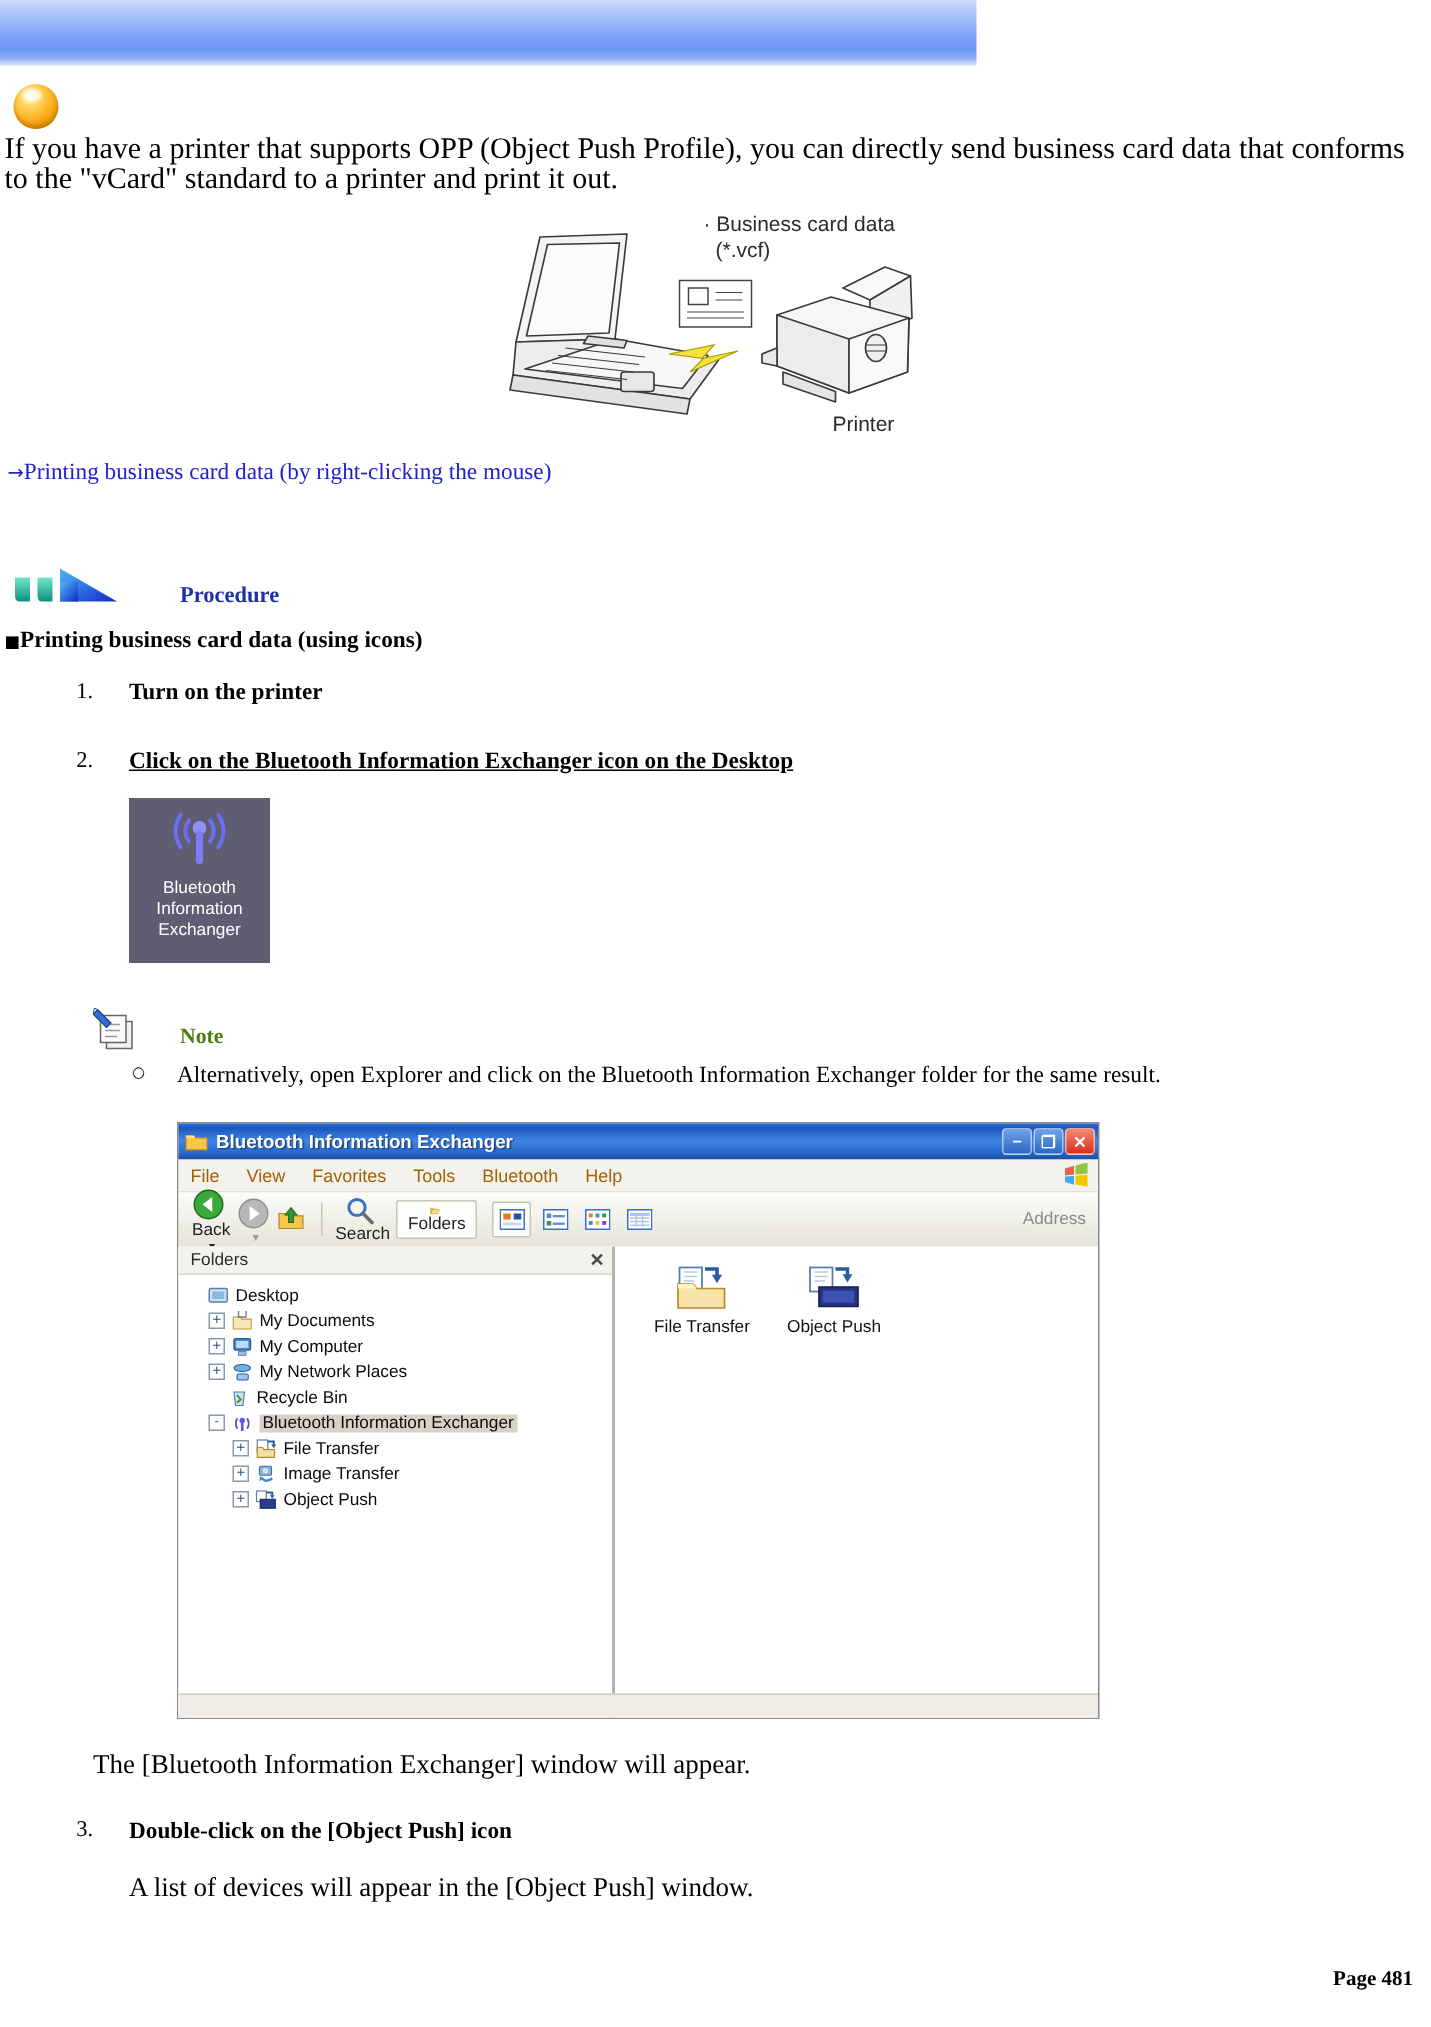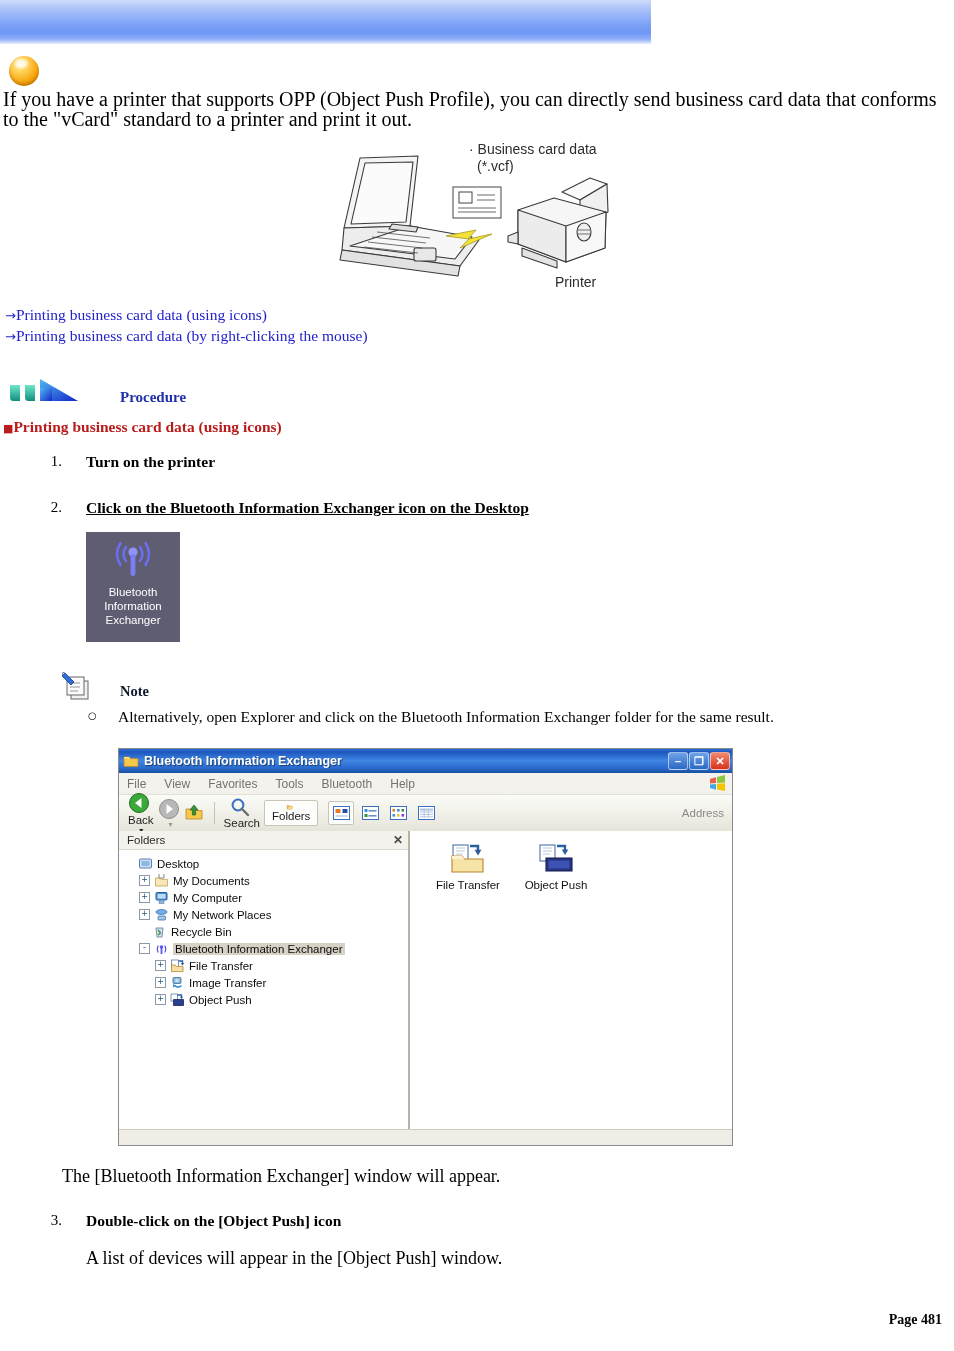--- a/index.html
+++ b/index.html
@@ -120,21 +120,21 @@
     left: 120px; top: 13px;
     font-size: 15px;
     font-weight: bold;
     color: #1f2fa8;
   }
   #section-heading {
     position: absolute;
     left: 3px; top: 418px;
     font-size: 15.5px;
     font-weight: bold;
-    color: #b91c1c;
+    color: #000000;
   }
   .sq-bullet { font-family: "DejaVu Sans", sans-serif; font-size: 11px; }
 
   
   .step-num {
     position: absolute;
     font-size: 15px;
     color: #000;
     text-align: right;
     width: 22px;
@@ -177,21 +177,21 @@
   }
 
   
   #note-block { position: absolute; left: 0; top: 672px; width: 900px; height: 30px; }
   #note-icon { position: absolute; left: 62px; top: 0px; }
   #note-label {
     position: absolute;
     left: 120px; top: 11px;
     font-size: 14.5px;
     font-weight: bold;
-    color: #0f172a;
+    color: #4d7c0f;
   }
   #note-bullet {
     position: absolute;
     left: 88px; top: 710px;
     font-family: "DejaVu Sans", sans-serif;
     font-size: 10px;
   }
   #note-text {
     position: absolute;
     left: 118px; top: 708px;
@@ -249,21 +249,21 @@
     height: 21px;
     background: #f3f2ec;
     border-bottom: 1px solid #e2e0d6;
     display: flex;
     align-items: center;
     padding-left: 8px;
     position: relative;
   }
   .menu-item {
     font-size: 12px;
-    color: #737373;
+    color: #a16207;
     margin-right: 18px;
     white-space: nowrap;
     cursor: default;
   }
   #ex-menu-logo {
     position: absolute;
     right: 6px; top: 2px;
     width: 17px; height: 17px;
   }
 
@@ -460,21 +460,20 @@
       <path d="M200 108 L235 121 L235 128 L200 116 Z" fill="#e4e4e4"></path>
     </g>
 
     <text x="147" y="14" font-family="Liberation Sans, sans-serif" font-size="14" fill="#2b2b2b">· Business card data</text>
     <text x="155" y="31" font-family="Liberation Sans, sans-serif" font-size="14" fill="#2b2b2b">(*.vcf)</text>
     <text x="233" y="147" font-family="Liberation Sans, sans-serif" font-size="14" fill="#2b2b2b">Printer</text>
   </svg>
 </div>
 
 <div id="link-list">
-  <span class="doc-link"><span class="arrow-glyph">→</span><span>Printing business card data (using icons)</span></span>
   <span class="doc-link"><span class="arrow-glyph">→</span><span>Printing business card data (by right-clicking the mouse)</span></span>
 </div>
 
 <div id="procedure-block">
   <svg id="procedure-icon" width="72" height="28" viewBox="0 0 72 28">
     <defs>
       <linearGradient id="gTeal" x1="0" y1="0" x2="0" y2="1">
         <stop offset="0" stop-color="#6fe8c9"></stop>
           <stop offset="1" stop-color="#0f8f7f"></stop>
       </linearGradient>

